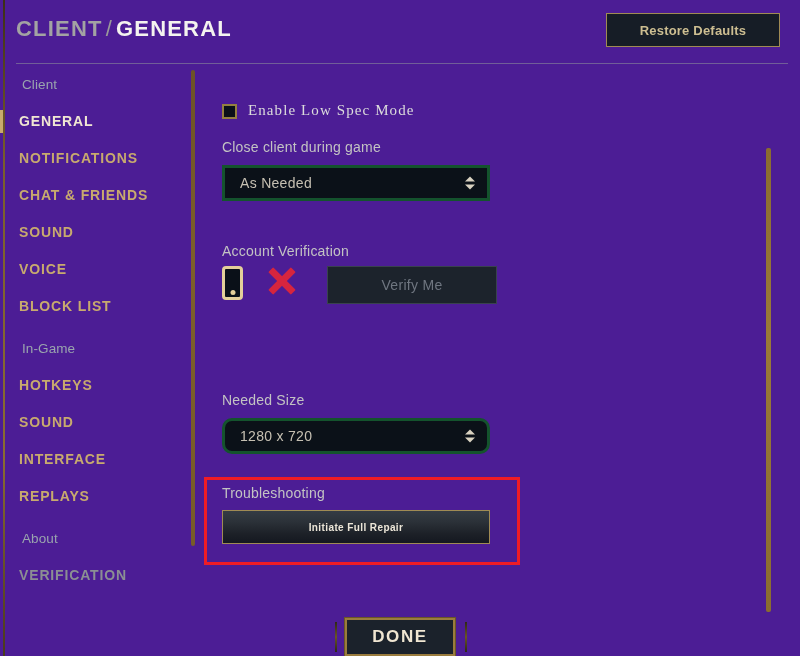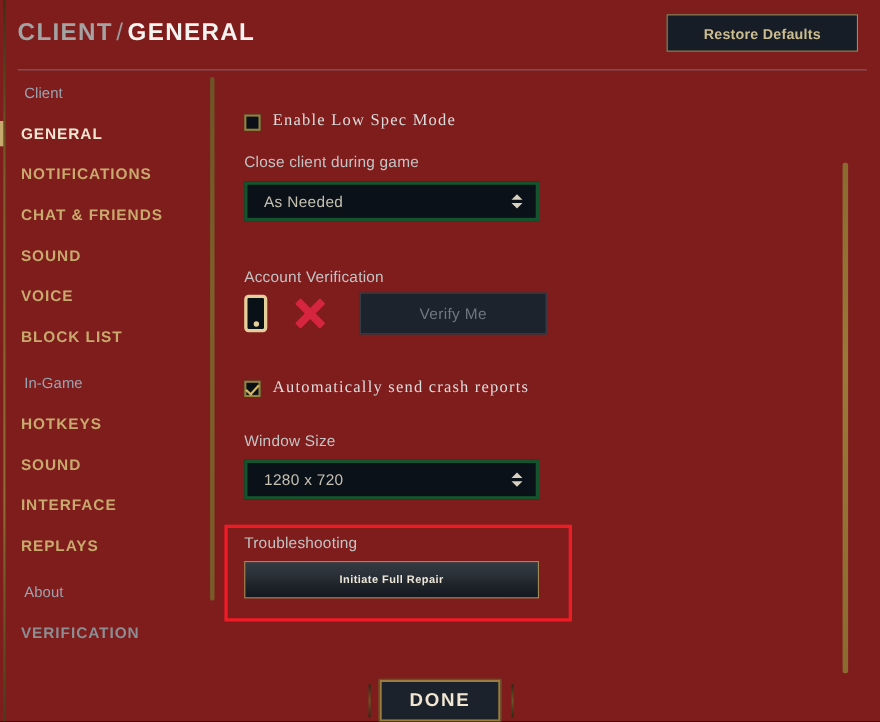--- a/index.html
+++ b/index.html
@@ -14,21 +14,21 @@
     overflow: hidden;
     font-family: "Liberation Sans", sans-serif;
     color: #cdbe91;
     position: relative;
     -webkit-font-smoothing: antialiased;
   }
 
   #app {
     position: absolute;
     inset: 0;
-    background: #7f1d1d;
+    background: #4c1d95;
   }
 
   
   .left-edge {
     position: absolute;
     left: 3px;
     top: 0;
     width: 2px;
     height: 656px;
     background: linear-gradient(to bottom, #3c2f16 0%, #7a5f2a 25%, #8a6c30 70%, #4a3a1c 100%);
@@ -232,21 +232,21 @@
     width: 0; height: 0;
     border-left: 5px solid transparent;
     border-right: 5px solid transparent;
   }
   .chev.up   { border-bottom: 5px solid #d9d2c0; }
   .chev.down { border-top: 5px solid #d9d2c0; }
 
   
   .verify-row {
     display: flex;
-    align-items: center;
+    align-items: flex-start;
     gap: 0;
   }
   .phone-icon {
     width: 21px;
     height: 34px;
     border: 3px solid #e4cf9a;
     border-radius: 4px;
     background: #0a1018;
     box-sizing: border-box;
     position: relative;
@@ -432,27 +432,23 @@
       </span>
     </div>
 
     <div class="field-label" style="position:absolute; left:14px; top:171px;">Account Verification</div>
     <div class="verify-row" style="position:absolute; left:14px; top:194px;">
       <span class="phone-icon"></span>
       <span class="x-mark"></span>
       <span class="verify-btn">Verify Me</span>
     </div>
 
-    <div class="row-check" style="position:absolute; left:14px; top:272px;">
-      <span class="checkbox checked"></span>
-      <span class="check-label">Automatically send crash reports</span>
-    </div>
-
-    <div class="field-label" style="position:absolute; left:14px; top:320px;">Window Size</div>
-    <div class="select-box" style="position:absolute; left:14px; top:346px;">
+
+    <div class="field-label" style="position:absolute; left:14px; top:320px;">Needed Size</div>
+    <div class="select-box" style="position:absolute; left:14px; top:346px;border-radius:10px;">
       <span class="select-value">1280 x 720</span>
       <span class="select-arrows">
         <span class="chev up"></span>
         <span class="chev down"></span>
       </span>
     </div>
 
     <div class="field-label" style="position:absolute; left:14px; top:413px;">Troubleshooting</div>
     <div class="repair-btn" style="position:absolute; left:14px; top:438px;">Initiate Full Repair</div>
 

